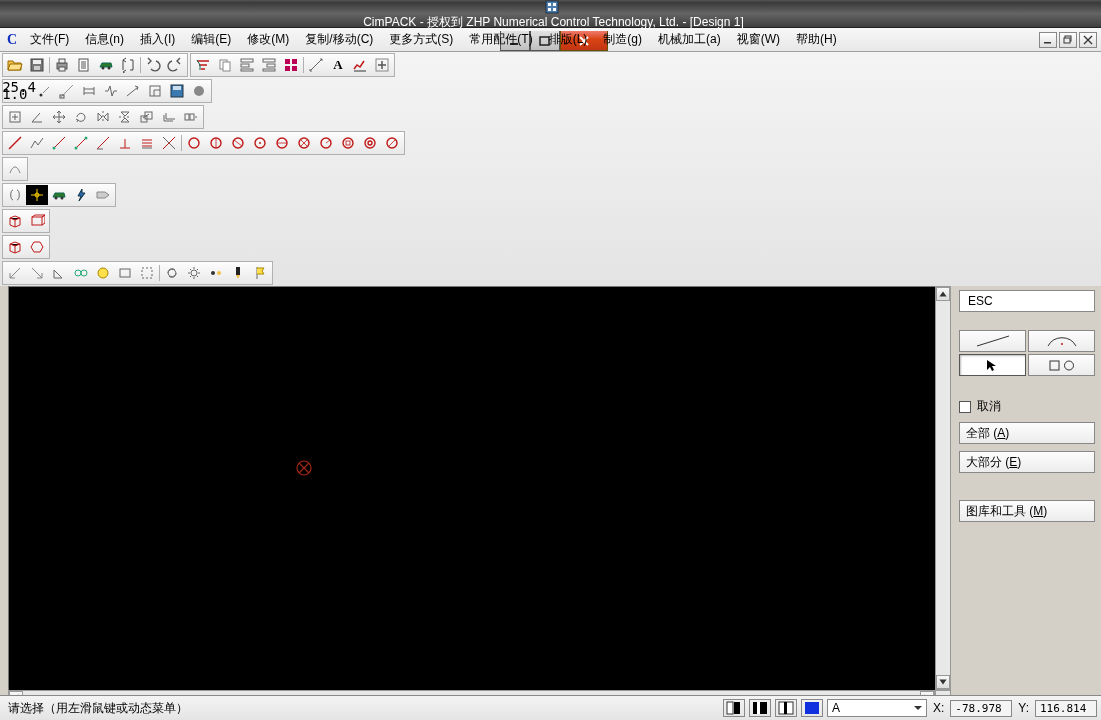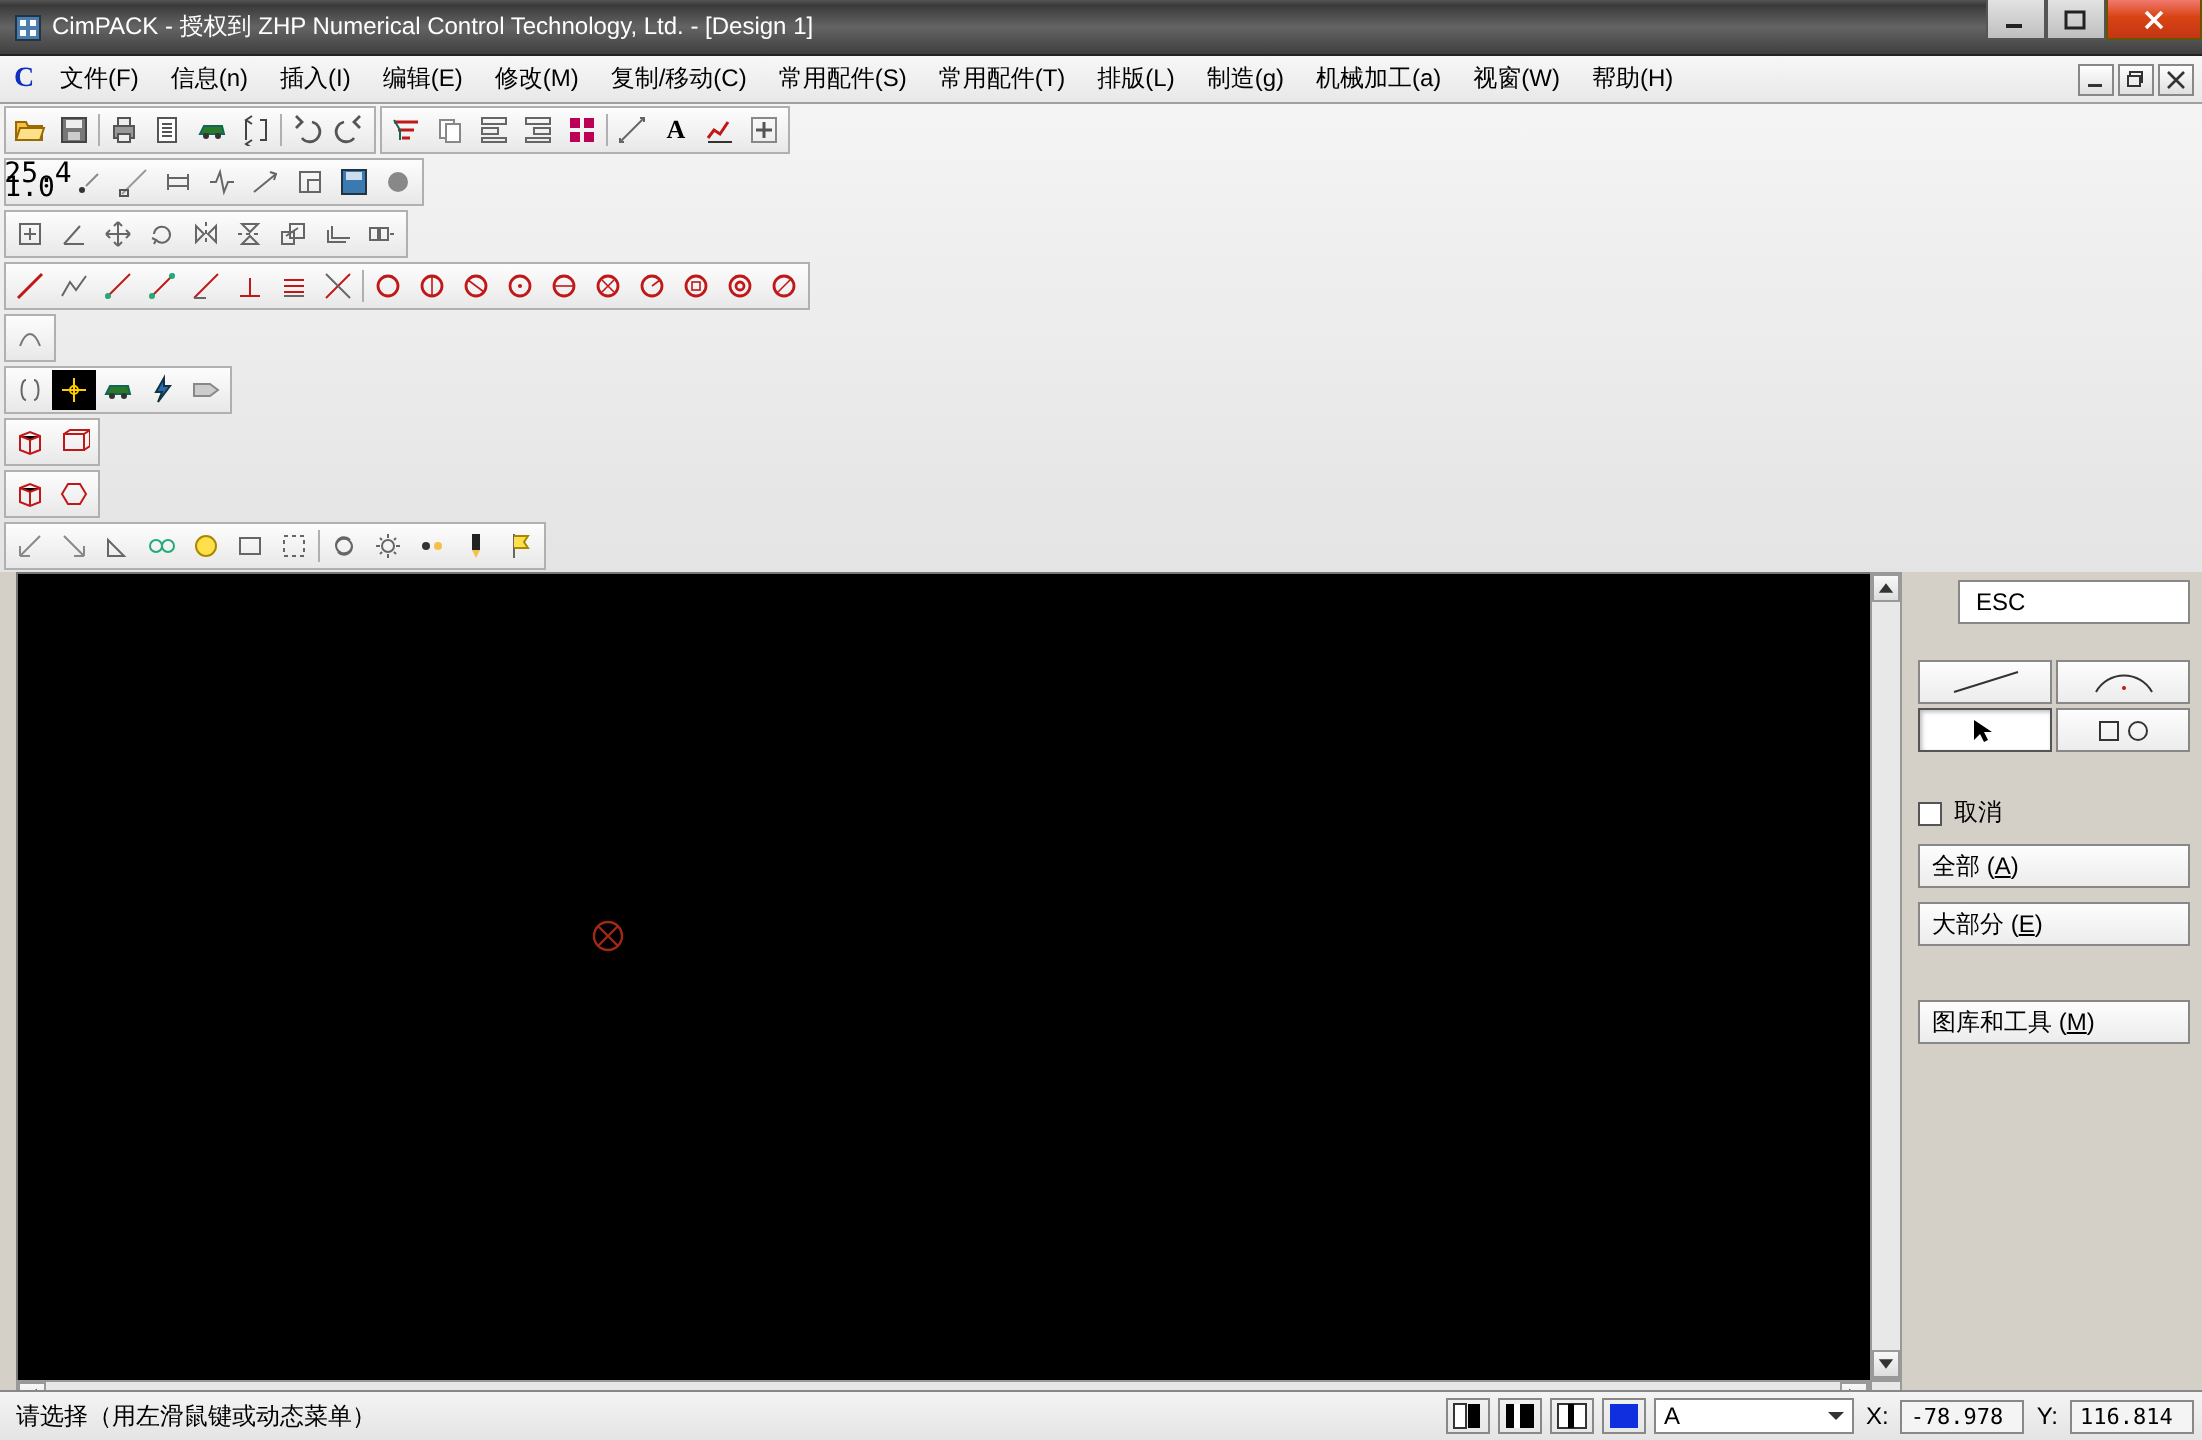--- a/index.html
+++ b/index.html
@@ -1,19 +1,19 @@
 <!DOCTYPE html>
 <html><head>
 <meta charset="utf-8">
 <style>
 * { margin: 0; padding: 0; box-sizing: border-box; font-family: "Microsoft YaHei", "SimSun", sans-serif; }
 body { width: 1101px; height: 720px; overflow: hidden; background: #D4D0C8; }
 
 
-.titlebar { height: 28px; background: linear-gradient(to bottom, #545454, #3a3a3a 10%, #646464 50%, #3f3f3f); display: flex; align-items: center; padding-left: 6px; color: #fff; font-size: 12px; border-bottom: 1px solid #222; }
+.titlebar { height: 28px; background: linear-gradient(to bottom, #545454, #3a3a3a 10%, #646464 50%, #3f3f3f); display: flex; align-items: center; padding-left: 6px; color: #fff; font-size: 12px; border-bottom: 1px solid #222; flex-direction: column; }
 .title-icon { width: 16px; height: 16px; margin-right: 4px; display:flex; align-items:center; justify-content:center; }
 .title-icon svg { width: 14px; height: 14px; }
 .title-text { flex: 1; }
 .win-controls { display: flex; height: 100%; }
 .win-btn { width: 30px; height: 20px; margin-top: 0; display: flex; align-items: center; justify-content: center; cursor: pointer; }
 .win-btn.min, .win-btn.max { background: linear-gradient(to bottom,#e2e2e2,#bfbfbf); border:1px solid #555; border-top:none; }
 .win-btn.close { width: 48px; background: linear-gradient(to bottom,#f0796e,#d94313 45%,#c23613); border:1px solid #650; border-top:none; }
 .win-btn svg { width: 12px; height: 10px; }
 
 
@@ -45,21 +45,21 @@
 .cross-mark { position:absolute; width:18px; height:18px; }
 .cross-mark svg { width:18px; height:18px; }
 .vscroll { width:16px; background:#e8e8e8; border:1px solid #999; display:flex; flex-direction:column; justify-content:space-between; margin-right:0; }
 .vscroll .arr, .hscroll .arr { width:14px; height:14px; display:flex; align-items:center; justify-content:center; background:linear-gradient(#f8f8f8,#ddd); border:1px solid #999; margin:0; }
 .hscroll-row { display:flex; height:16px; margin-left:8px; }
 .hscroll { flex:1; background:#e8e8e8; border:1px solid #999; display:flex; justify-content:space-between; }
 .hscroll-corner { width:16px; background:#e8e8e8; border:1px solid #999; }
 
 
 .right-panel { width: 150px; padding: 4px 6px 4px 8px; font-size:12px; display:flex; flex-direction:column; gap:4px; }
-.rp-top { border:1px solid #888; background:#fff; padding:3px 8px; height:22px;margin-left:20px; }
+.rp-top { border:1px solid #888; background:#fff; padding:3px 8px; height:22px; }
 .rp-tools-grid { display:grid; grid-template-columns:1fr 1fr; gap:2px; margin-top:14px; }
 .rp-tool { height:22px; border:1px solid #888; background:linear-gradient(#fdfdfd,#ececec); display:flex; align-items:center; justify-content:center; }
 .rp-tool.sel { background:#fff; border:1px solid #555; box-shadow: inset 1px 1px 2px #bbb; }
 .rp-check { display:flex; align-items:center; gap:6px; margin-top:18px; }
 .rp-check .box { width:12px; height:12px; border:1px solid #555; background:#fff; }
 .rp-btn { border:1px solid #888; height:22px; display:flex; align-items:center; padding-left:6px; background:linear-gradient(#fdfdfd,#ececec); margin-top:3px; }
 .rp-btn u { text-decoration: underline; }
 
 
 .statusbar { position:absolute; bottom:0; left:0; right:0; height:22px; border-top:1px solid #888; display:flex; align-items:center; font-size:12px; padding:12px 4px; background:linear-gradient(#f4f4f4,#e4e4e4); gap:4px; }
@@ -104,21 +104,21 @@
 </div>
 
 <div class="menubar">
   <span class="menu-logo">C</span>
   <span class="menu-item">文件(F)</span>
   <span class="menu-item">信息(n)</span>
   <span class="menu-item">插入(I)</span>
   <span class="menu-item">编辑(E)</span>
   <span class="menu-item">修改(M)</span>
   <span class="menu-item">复制/移动(C)</span>
-  <span class="menu-item">常用配件(S)</span>
+  <span class="menu-item">更多方式(S)</span>
   <span class="menu-item">常用配件(T)</span>
   <span class="menu-item">排版(L)</span>
   <span class="menu-item">制造(g)</span>
   <span class="menu-item">机械加工(a)</span>
   <span class="menu-item">视窗(W)</span>
   <span class="menu-item">帮助(H)</span>
   <span class="menu-spacer"></span>
   <div class="mdi-controls">
     <div class="mdi-btn">
         <svg viewBox="0 0 10 10">

